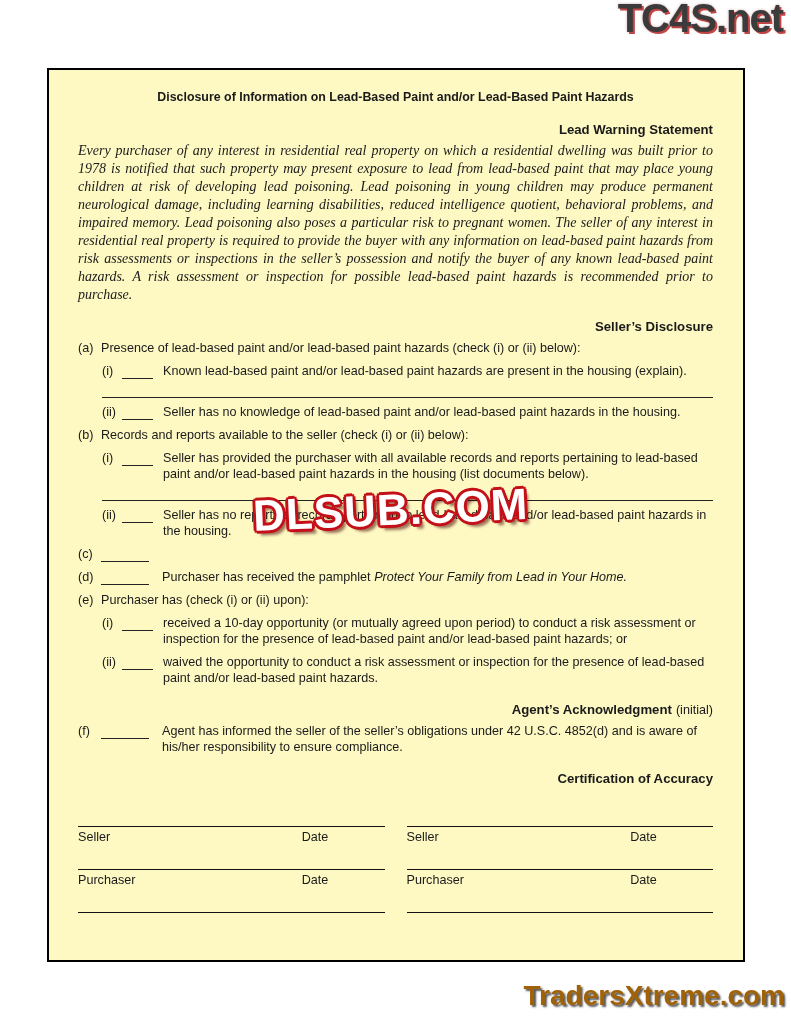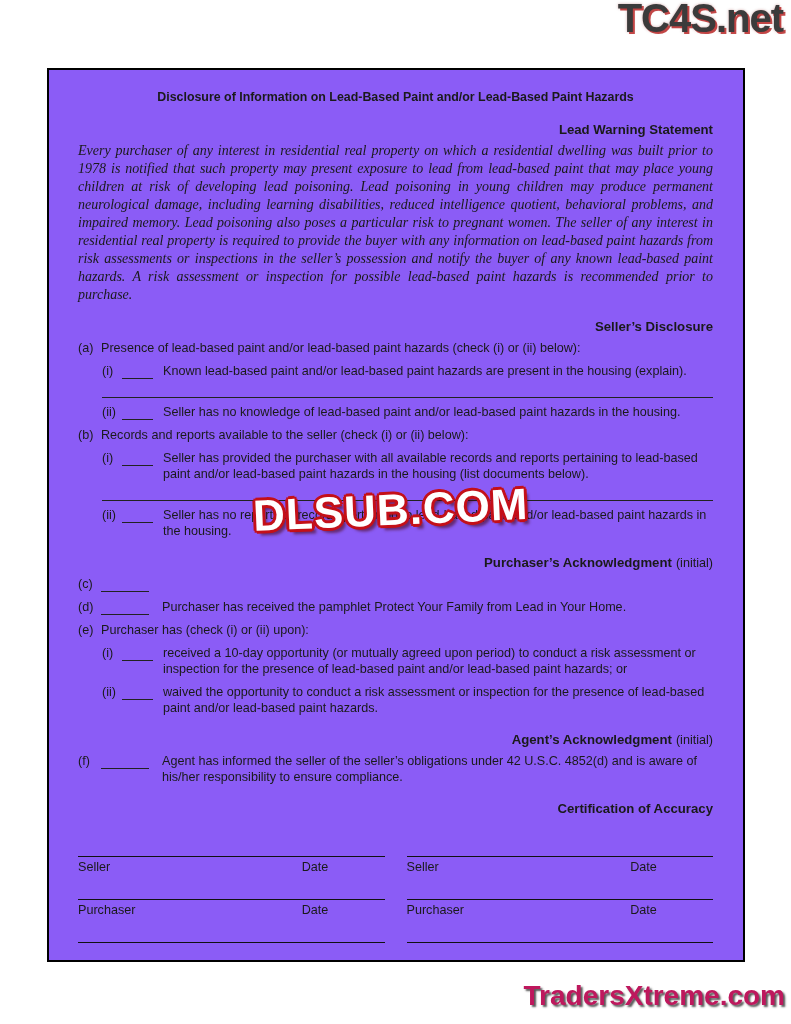--- a/index.html
+++ b/index.html
@@ -29,32 +29,32 @@
       -2px -2px 0 #c41019, 2px -2px 0 #c41019,
       -2px 2px 0 #c41019, 2px 2px 0 #c41019,
       -3px 0 0 #c41019, 3px 0 0 #c41019,
       0 -3px 0 #c41019, 0 3px 0 #c41019,
       4px 5px 3px rgba(70,0,0,.55);
     z-index:6;
   }
   .wm-bottom {
     position:absolute; top:980px; right:6px;
     font-size:28px; font-weight:700;
-    color:#be185d;
+    color:#a16207;
     text-shadow:2px 2px 2px rgba(45,45,45,.8);
     z-index:5;
   }
 
   
   .form-box {
     position:absolute; left:47px; top:68px;
     width:698px; height:894px;
     border:2.5px solid #000;
     padding:20px 30px 14px 29px;
-    background:#8b5cf6;
+    background:#fef9c3;
     overflow:hidden;
   }
   .title {
     font-size:12.4px; font-weight:700; text-align:center;
     margin-bottom:18px;
   }
   .heading { font-size:13.2px; font-weight:700; margin-top:15px; margin-bottom:5px;text-align:right; }
   .heading .hs { font-weight:400; margin-left:4px; font-size:12.6px; }
   .lead-body {
     font-style:italic; font-size:14px; line-height:1.285;
@@ -63,21 +63,21 @@
   }
 
   .row { display:flex; align-items:flex-start; margin-top:7px; font-size:12.6px; line-height:1.27; }
   .lvl2 { margin-left:24px; }
   .m1 { flex:0 0 23px; }
   .m2 { flex:0 0 20px; }
   .blank { height:15px; border-bottom:1.3px solid #222; }
   .blank-sm { flex:0 0 31px; margin-right:10px; }
   .blank-lg { flex:0 0 48px; margin-right:13px; }
   .txt { flex:1; }
-  .it { }
+  .it { font-style:italic; }
 
   .write-line {
     height:1px; border-bottom:1.2px solid #222;
     margin:17px 0 7px 24px;
   }
 
   
   .sig-grid {
     display:grid; grid-template-columns:1fr 1fr;
     column-gap:22px; row-gap:13px;
@@ -135,23 +135,20 @@
     </div>
 
     <div class="write-line"></div>
 
     <div class="row lvl2">
       <span class="m2">(ii)</span>
       <span class="blank blank-sm"></span>
       <span class="txt">Seller has no reports or records pertaining to lead-based paint and/or lead-based paint hazards in the housing.</span>
     </div>
 
-    <div class="heading">
-      <span class="hb">Purchaser’s Acknowledgment</span><span class="hs">(initial)</span>
-    </div>
 
     <div class="row">
       <span class="m1">(c)</span>
       <span class="blank blank-lg"></span>
     </div>
 
     <div class="row">
       <span class="m1">(d)</span>
       <span class="blank blank-lg"></span>
       <span class="txt"><span>Purchaser has received the pamphlet </span> <span class="it">Protect Your Family from Lead in Your Home.</span></span>

